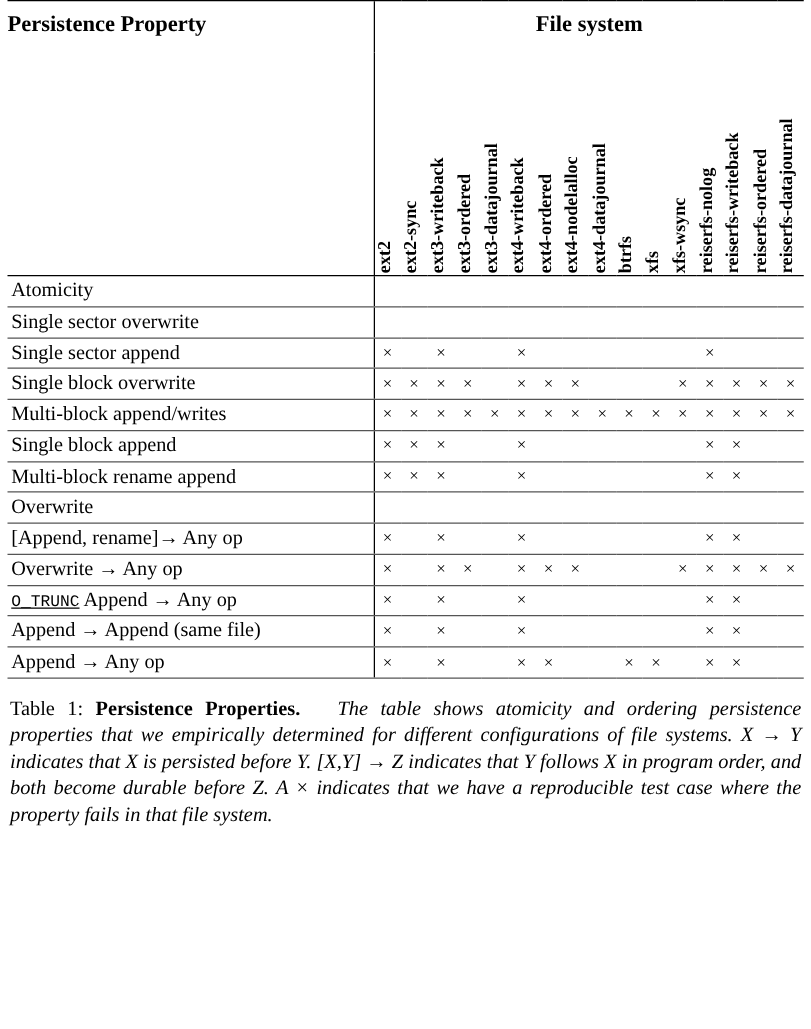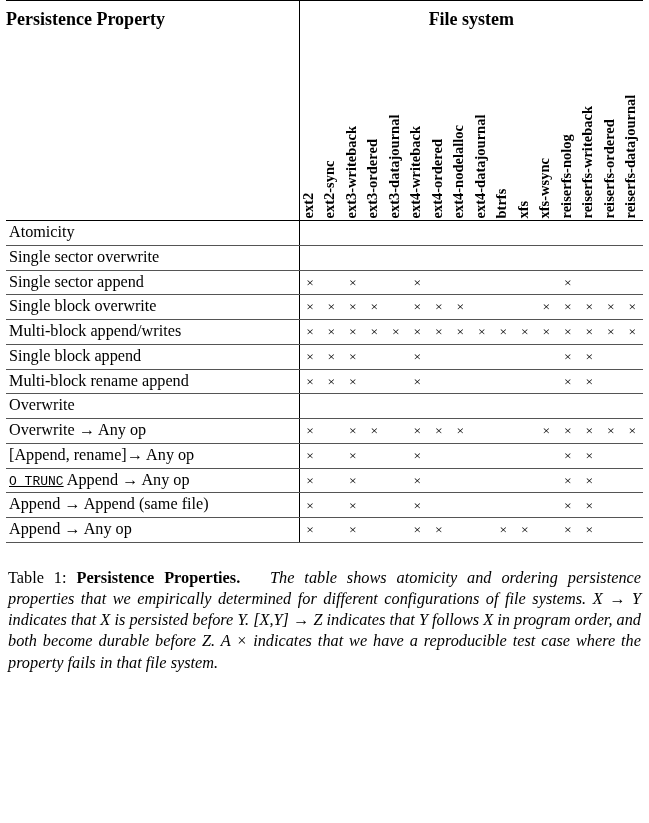--- a/index.html
+++ b/index.html
@@ -78,21 +78,21 @@
   td.cellx {
     text-align: center;
     font-size: 14px;
     padding: 2px 0;
     line-height: 1.22;
   }
   .xmark { font-size: 13.5px; }
 
   
   .caption {
-    margin-top: 24px;
+    margin-top: 13px;
     padding: 0 2px;
     font-size: 16.3px;
     line-height: 1.30;
     text-align: justify;
     font-style: italic;
   }
   .caption .lead {
     font-style: normal;
   }
   .caption .lead b { font-weight: bold; }
@@ -364,56 +364,56 @@
           <td class="cellx"></td>
           <td class="cellx"></td>
           <td class="cellx"></td>
           <td class="cellx"></td>
           <td class="cellx"></td>
           <td class="cellx"></td>
           <td class="cellx"></td>
           <td class="cellx"></td>
         </tr>
         <tr class="rule-thin">
+          <td class="prop">[Append, rename]→ Any op</td>
+          <td class="cellx vline"><span class="xmark">×</span></td>
+          <td class="cellx"></td>
+          <td class="cellx"><span class="xmark">×</span></td>
+          <td class="cellx"></td>
+          <td class="cellx"></td>
+          <td class="cellx"><span class="xmark">×</span></td>
+          <td class="cellx"></td>
+          <td class="cellx"></td>
+          <td class="cellx"></td>
+          <td class="cellx"></td>
+          <td class="cellx"></td>
+          <td class="cellx"></td>
+          <td class="cellx"><span class="xmark">×</span></td>
+          <td class="cellx"><span class="xmark">×</span></td>
+          <td class="cellx"></td>
+          <td class="cellx"></td>
+        </tr>
+        <tr class="rule-thin">
           <td class="prop">Overwrite → Any op</td>
           <td class="cellx vline"><span class="xmark">×</span></td>
           <td class="cellx"></td>
           <td class="cellx"><span class="xmark">×</span></td>
           <td class="cellx"><span class="xmark">×</span></td>
           <td class="cellx"></td>
           <td class="cellx"><span class="xmark">×</span></td>
           <td class="cellx"><span class="xmark">×</span></td>
           <td class="cellx"><span class="xmark">×</span></td>
           <td class="cellx"></td>
           <td class="cellx"></td>
           <td class="cellx"></td>
           <td class="cellx"><span class="xmark">×</span></td>
           <td class="cellx"><span class="xmark">×</span></td>
           <td class="cellx"><span class="xmark">×</span></td>
           <td class="cellx"><span class="xmark">×</span></td>
           <td class="cellx"><span class="xmark">×</span></td>
-        </tr>
-        <tr class="rule-thin">
-          <td class="prop">[Append, rename]→ Any op</td>
-          <td class="cellx vline"><span class="xmark">×</span></td>
-          <td class="cellx"></td>
-          <td class="cellx"><span class="xmark">×</span></td>
-          <td class="cellx"></td>
-          <td class="cellx"></td>
-          <td class="cellx"><span class="xmark">×</span></td>
-          <td class="cellx"></td>
-          <td class="cellx"></td>
-          <td class="cellx"></td>
-          <td class="cellx"></td>
-          <td class="cellx"></td>
-          <td class="cellx"></td>
-          <td class="cellx"><span class="xmark">×</span></td>
-          <td class="cellx"><span class="xmark">×</span></td>
-          <td class="cellx"></td>
-          <td class="cellx"></td>
         </tr>
         <tr class="rule-thin">
           <td class="prop"><span class="smallcaps">O_TRUNC</span><span> Append → Any op</span></td>
           <td class="cellx vline"><span class="xmark">×</span></td>
           <td class="cellx"></td>
           <td class="cellx"><span class="xmark">×</span></td>
           <td class="cellx"></td>
           <td class="cellx"></td>
           <td class="cellx"><span class="xmark">×</span></td>
           <td class="cellx"></td>

